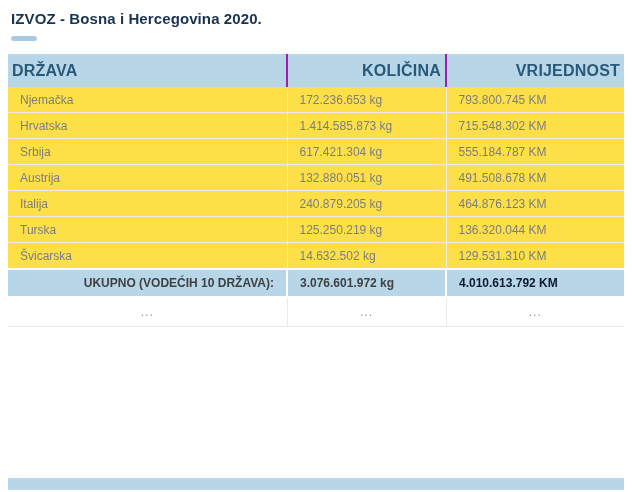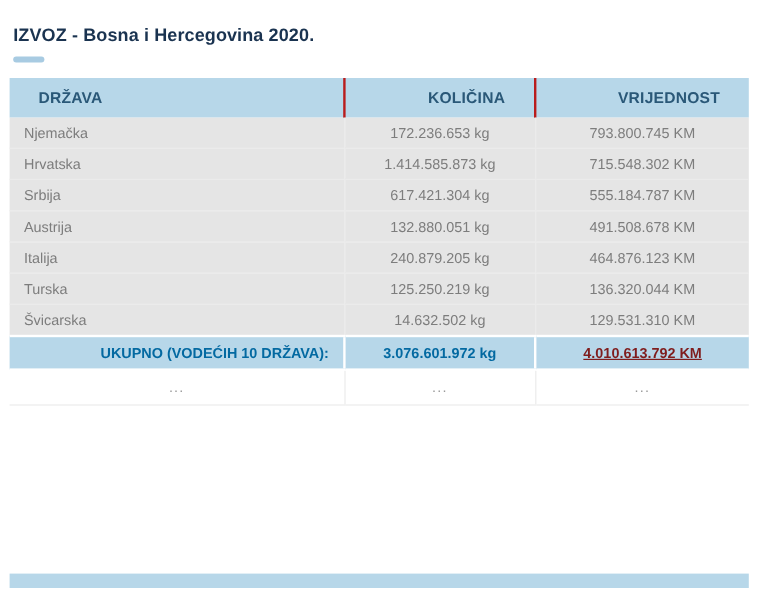--- a/index.html
+++ b/index.html
@@ -6,21 +6,21 @@
     margin: 0; padding: 0;
     width: 632px; height: 492px;
     background: #ffffff;
     font-family: "Liberation Sans", sans-serif;
     overflow: hidden;
   }
   .page { position: relative; width: 632px; height: 492px; }
 
   .page-title {
     margin: 0;
-    padding: 21px 0 0 11px;
+    padding: 10px 0 0 11px;
     font-size: 15px;
     font-weight: bold;
     color: #1a3350;
     letter-spacing: 0.1px;
   }
   .accent-bar {
     width: 26px; height: 5px;
     border-radius: 3px;
     background: #a8cbe2;
     margin: 9px 0 0 11px;
@@ -33,54 +33,54 @@
     margin: 13px 0 0 8px;
     font-size: 12px;
   }
   col.c1 { width: 279px; }
   col.c2 { width: 159px; }
   col.c3 { width: 178px; }
 
   thead th {
     background: #b7d7e9;
     color: #2a5878;
-    font-size: 13px;
+    font-size: 16px;
     font-weight: bold;
     height: 33px;
-    padding: 0 24px;
+    padding: 0 4px;
     text-align: left;
     letter-spacing: 0.2px;
   }
   thead th.num { text-align: right; }
-  thead th + th { border-left: 2px solid #b91c1c; }
+  thead th + th { border-left: 2px solid #a21caf; }
 
   tr.data td {
     height: 25px;
     padding: 0 12px;
     color: #7d7d7d;
     border-bottom: 1px solid #ebebeb;
-    background: #e5e5e5;
+    background: #fde047;
     white-space: nowrap;
   }
   tr.data td + td { border-left: 1px solid #ebebeb; }
-  td.num { text-align: center; }
+  td.num { text-align: left; }
 
   tr.summary td {
     background: #b7d7e9;
-    color: #0369a1;
+    color: #404040;
     font-weight: bold;
     height: 26px;
     padding: 0 12px;
     border-top: 2px solid #ffffff;
     border-bottom: 2px solid #ffffff;
     white-space: nowrap;
   }
   tr.summary td + td { border-left: 2px solid #ffffff; margin-top: 36px; }
   tr.summary td.label { text-align: right; }
-  tr.summary td.highlight { color: #7f1d1d; text-decoration: underline; }
+  tr.summary td.highlight { color: #0f172a; }
 
   tr.ellipsis td {
     height: 26px;
     background: #ffffff;
     color: #9a9a9a;
     text-align: center;
     font-size: 12px;
     letter-spacing: 1px;
     border-bottom: 1px solid #ebebeb;
   }

